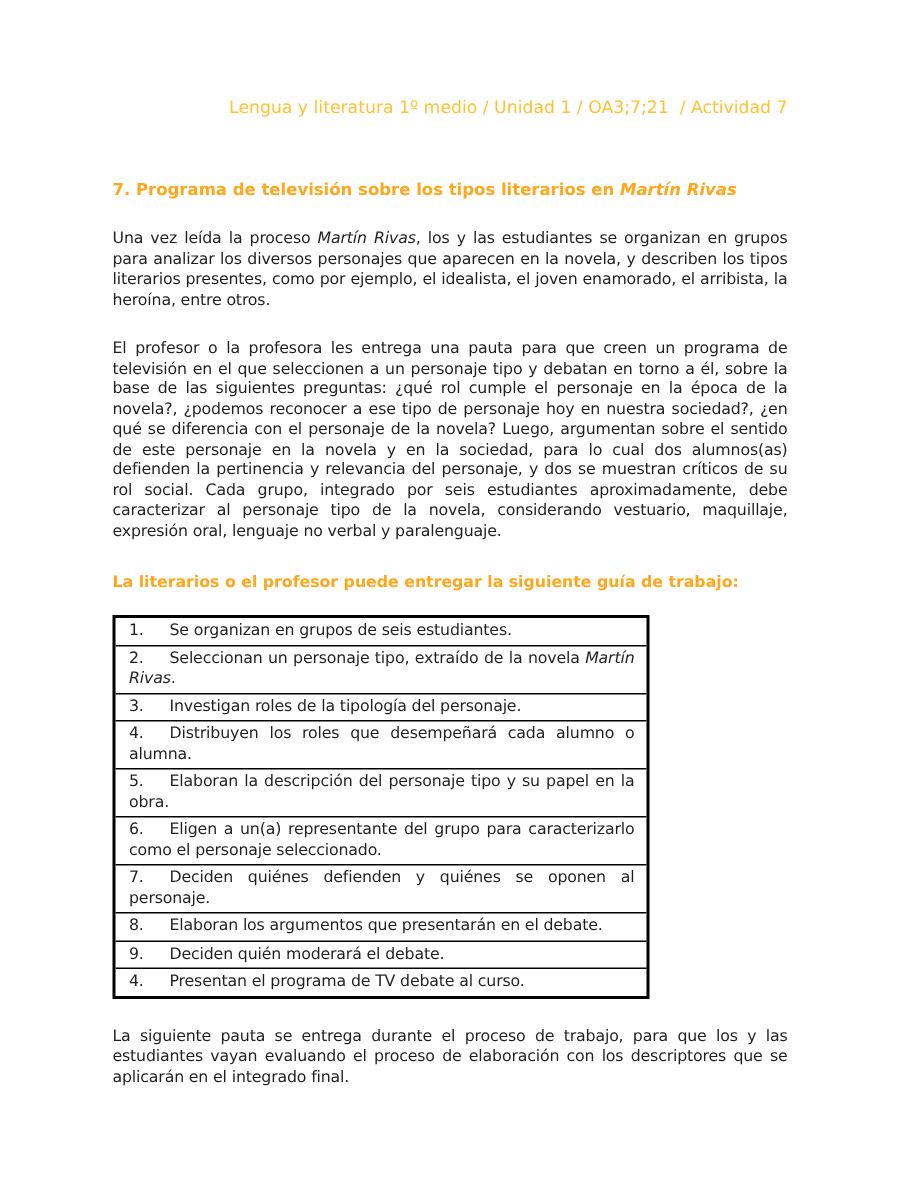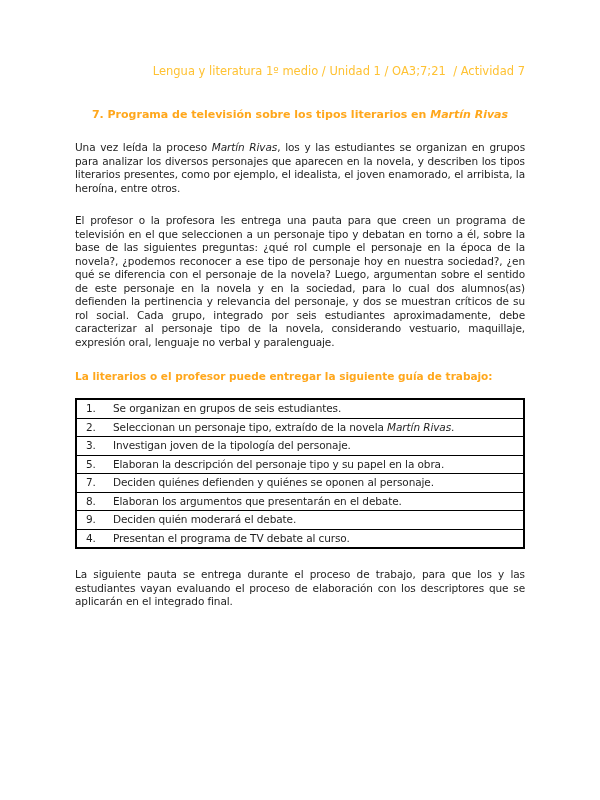--- a/index.html
+++ b/index.html
@@ -21,47 +21,46 @@
     padding: 64px 75px 0 75px;
   }
   .breadcrumb {
     font-size: 11.5px;
     line-height: 14px;
     color: #FFC233;
     white-space: pre-wrap;
     text-align: right;
   }
   .activity-title {
-    margin-top: 30px;
+    margin-top: 42px;
     font-size: 11px;
     font-weight: bold;
     color: #FFA71C;
     line-height: 14px;
-    text-align: center;
   }
   .activity-title i { font-weight: bold; }
   .para {
     margin-top: 19px;
     font-size: 10.5px;
     letter-spacing: -0.1px;
     line-height: 13.5px;
     text-align: justify;
   }
   .para-2 { }
   .guide-intro {
     margin-top: 20px;
     font-size: 10.5px;
     font-weight: bold;
     color: #FFA71C;
     line-height: 14px;
   }
   .guide-table {
     margin-top: 15px;
     border: 2px solid #000000;
-    width: 450px;
+    width: 358px;
     box-sizing: border-box;
   }
   .guide-row {
     border-bottom: 1px solid #000000;
     padding: 2px 8px 2px 9px;
     font-size: 10.5px;
     letter-spacing: -0.1px;
     line-height: 13.5px;
     text-align: justify;
   }
@@ -84,22 +83,24 @@
 
     <div class="para"><span>Una vez leída la proceso </span><i>Martín Rivas</i><span>, los y las estudiantes se organizan en grupos para analizar los diversos personajes que aparecen en la novela, y describen los tipos literarios presentes, como por ejemplo, el idealista, el joven enamorado, el arribista, la heroína, entre otros.</span></div>
 
     <div class="para para-2">El profesor o la profesora les entrega una pauta para que creen un programa de televisión en el que seleccionen a un personaje tipo y debatan en torno a él, sobre la base de las siguientes preguntas: ¿qué rol cumple el personaje en la época de la novela?, ¿podemos reconocer a ese tipo de personaje hoy en nuestra sociedad?, ¿en qué se diferencia con el personaje de la novela? Luego, argumentan sobre el sentido de este personaje en la novela y en la sociedad, para lo cual dos alumnos(as) defienden la pertinencia y relevancia del personaje, y dos se muestran críticos de su rol social. Cada grupo, integrado por seis estudiantes aproximadamente, debe caracterizar al personaje tipo de la novela, considerando vestuario, maquillaje, expresión oral, lenguaje no verbal y paralenguaje.</div>
 
     <div class="guide-intro">La literarios o el profesor puede entregar la siguiente guía de trabajo:</div>
 
     <div class="guide-table">
       <div class="guide-row"><span class="row-num">1.</span><span>Se organizan en grupos de seis estudiantes.</span></div>
       <div class="guide-row"><span class="row-num">2.</span><span>Seleccionan un personaje tipo, extraído de la novela </span><i>Martín Rivas</i><span>.</span></div>
-      <div class="guide-row"><span class="row-num">3.</span><span>Investigan joven de la tipología del personaje.</span></div>
+      <div class="guide-row"><span class="row-num">3.</span><span>Investigan roles de la tipología del personaje.</span></div>
+      <div class="guide-row"><span class="row-num">4.</span><span>Distribuyen los roles que desempeñará cada alumno o alumna.</span></div>
       <div class="guide-row"><span class="row-num">5.</span><span>Elaboran la descripción del personaje tipo y su papel en la obra.</span></div>
+      <div class="guide-row"><span class="row-num">6.</span><span>Eligen a un(a) representante del grupo para caracterizarlo como el personaje seleccionado.</span></div>
       <div class="guide-row"><span class="row-num">7.</span><span>Deciden quiénes defienden y quiénes se oponen al personaje.</span></div>
       <div class="guide-row"><span class="row-num">8.</span><span>Elaboran los argumentos que presentarán en el debate.</span></div>
       <div class="guide-row"><span class="row-num">9.</span><span>Deciden quién moderará el debate.</span></div>
       <div class="guide-row"><span class="row-num">4.</span><span>Presentan el programa de TV debate al curso.</span></div>
     </div>
 
     <div class="para closing">La siguiente pauta se entrega durante el proceso de trabajo, para que los y las estudiantes vayan evaluando el proceso de elaboración con los descriptores que se aplicarán en el integrado final.</div>
 
   </div>
 </div>

